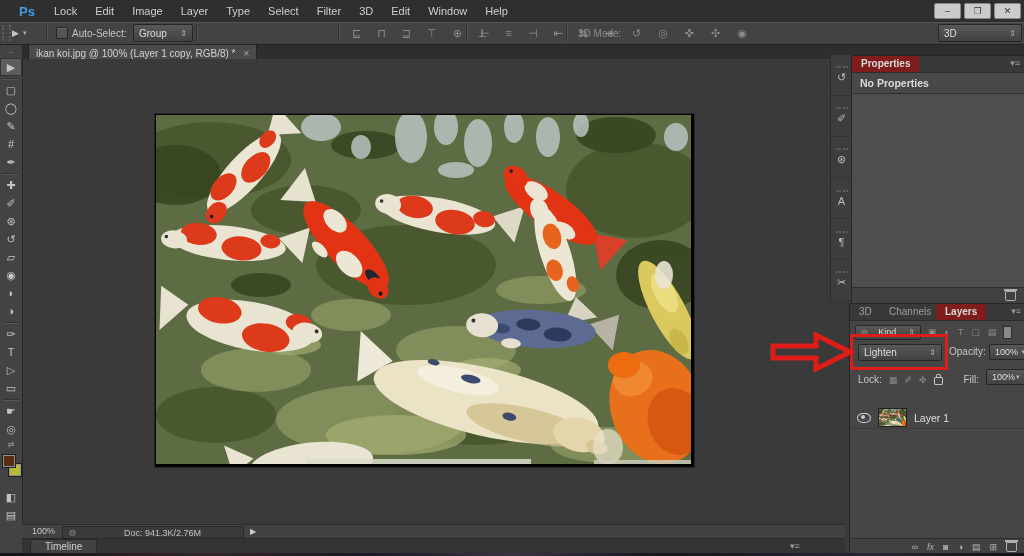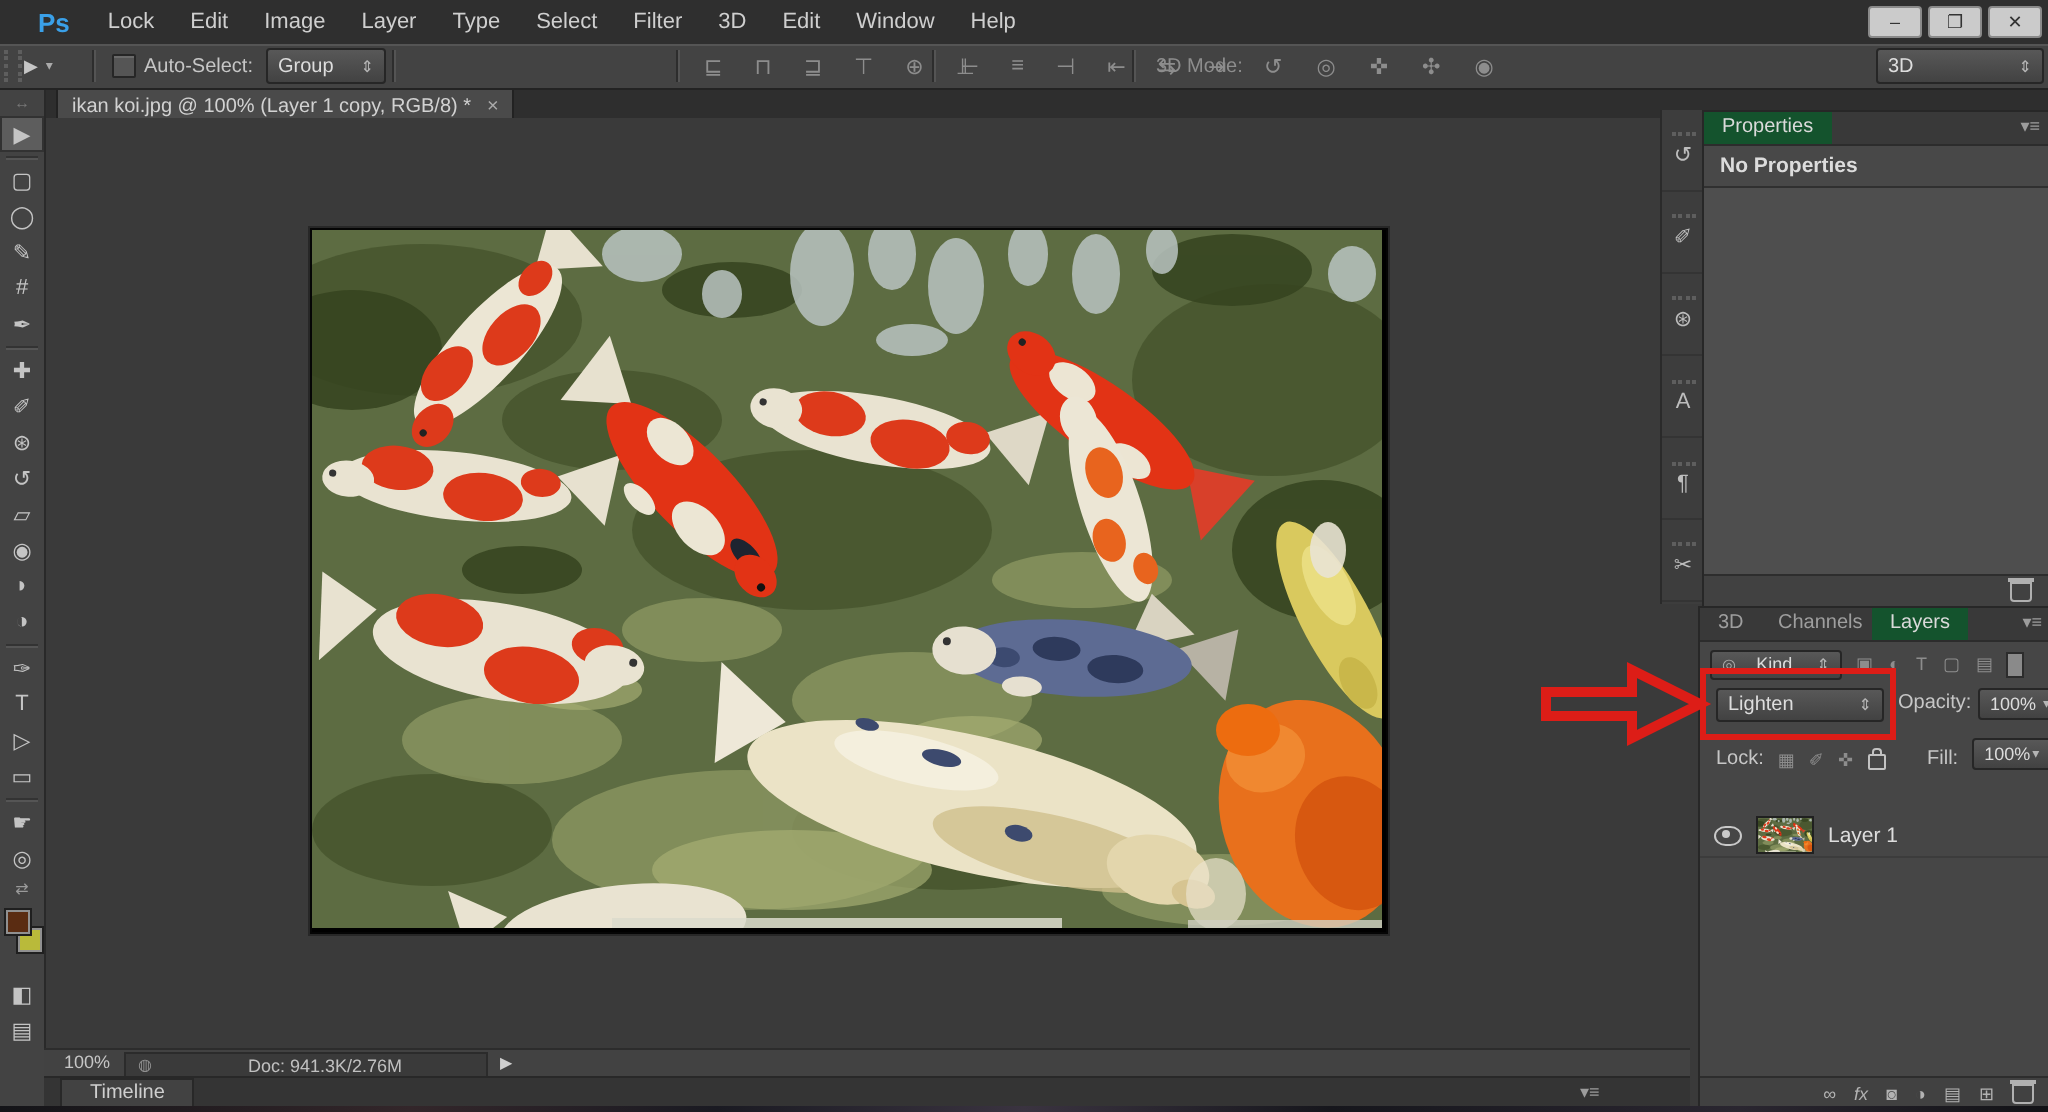--- a/index.html
+++ b/index.html
@@ -63,21 +63,21 @@
         border-left:1px solid #2a2a2a;border-right:1px solid #2a2a2a;z-index:5;
         display:flex;flex-direction:column;align-items:center}
   .dockcell{width:21px;height:40px;display:flex;flex-direction:column;align-items:center;
             justify-content:center;gap:3px;border-bottom:1px solid #343434}
   .dockgrip{width:12px;border-top:2px dotted #5e5e5e;height:0}
   .dockglyph{font-size:11px;color:#bdbdbd}
   
   .pgroup{position:absolute;background:#4b4b4b;border:1px solid #272727;z-index:5}
   .ptabrow{position:relative;height:16px;background:#393939;border-bottom:1px solid #2c2c2c}
   .ptab{position:absolute;top:0;height:16px;line-height:16px;font-size:10px;color:#9e9e9e;padding:0 9px}
-  .ptab.active{background:#14532d;color:#dadada;font-weight:normal}
+  .ptab.active{background:#7f1d1d;color:#dadada;font-weight:bold}
   .pmenu{position:absolute;right:4px;top:2px;font-size:9px;color:#9c9c9c}
   .pbottom{position:absolute;left:0;right:0;bottom:0;height:15px;background:#414141;
            border-top:1px solid #2d2d2d;display:flex;align-items:center;justify-content:flex-end;
            gap:9px;padding-right:8px}
   .bicon{font-size:9px;color:#b2b2b2}
   
   .eye{width:12px;height:8px;border:1px solid #c9c9c9;border-radius:50% / 60%;position:relative;flex:0 0 auto}
   .eye:after{content:'';position:absolute;left:3px;top:1px;width:4px;height:4px;border-radius:50%;background:#c9c9c9}
   .lockicon{width:7px;height:6px;border:1px solid #c3c3c3;border-radius:1px;position:relative;flex:0 0 auto}
   .lockicon:before{content:'';position:absolute;top:-4px;left:1px;width:3px;height:3px;

